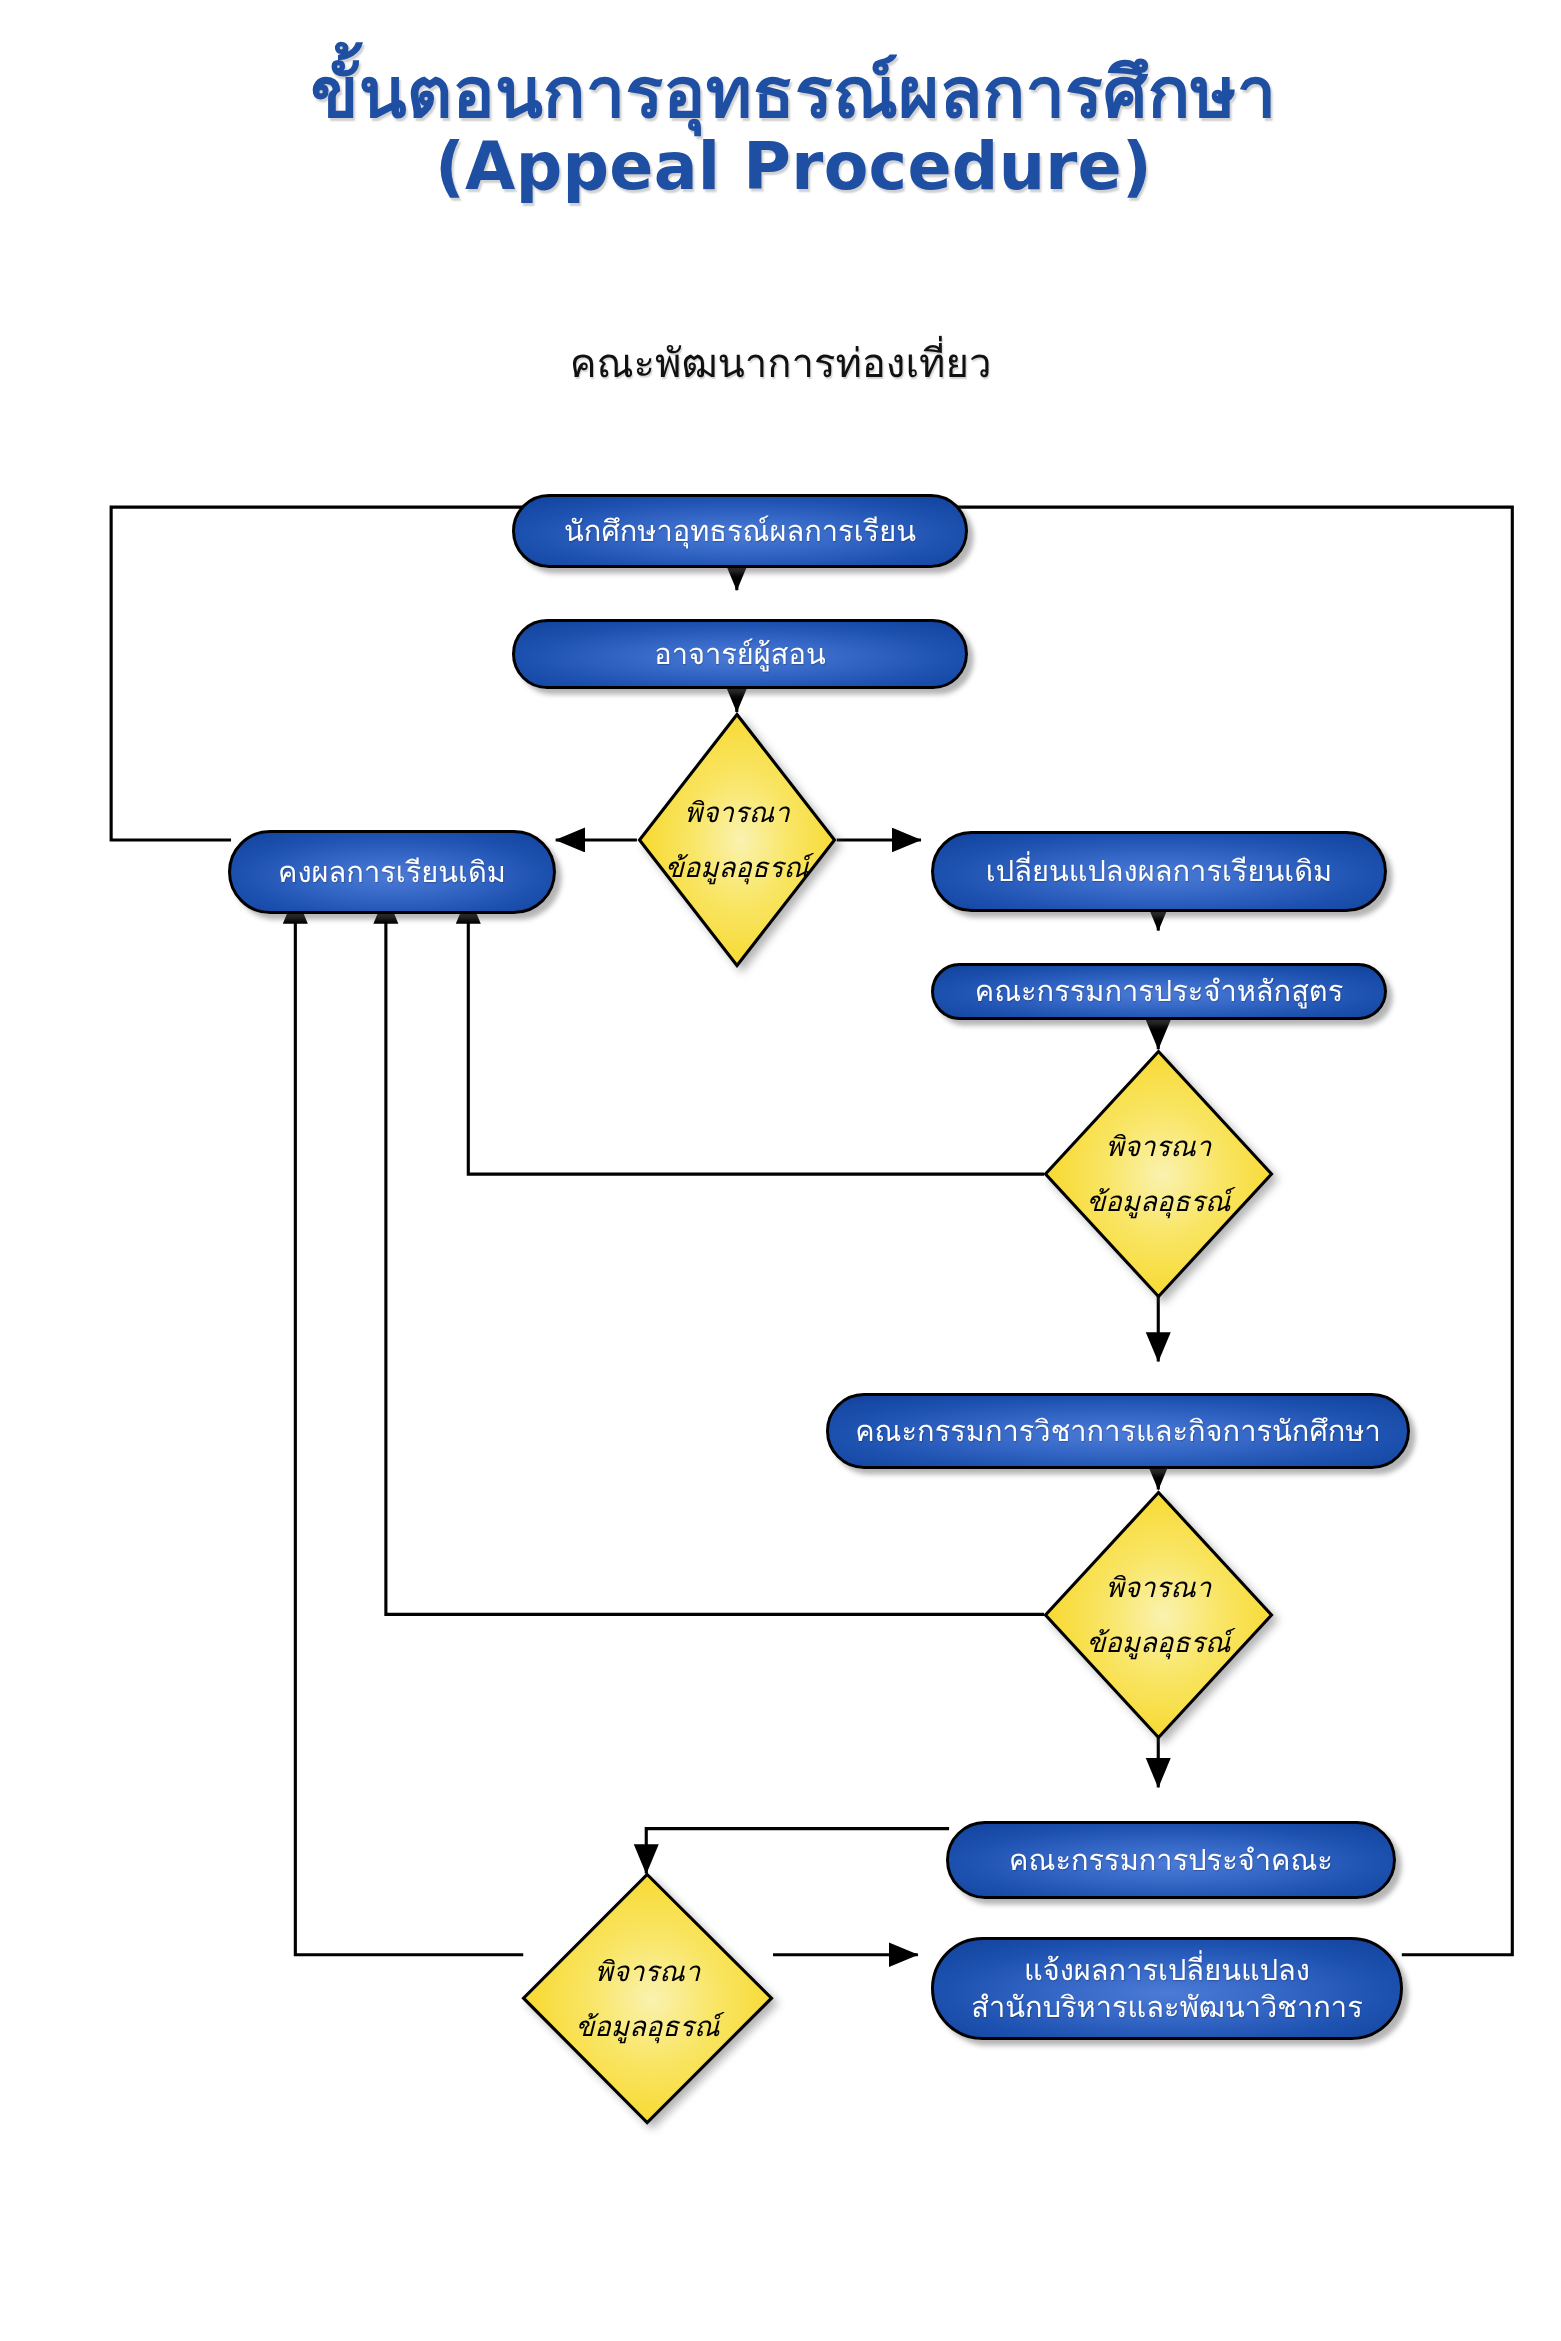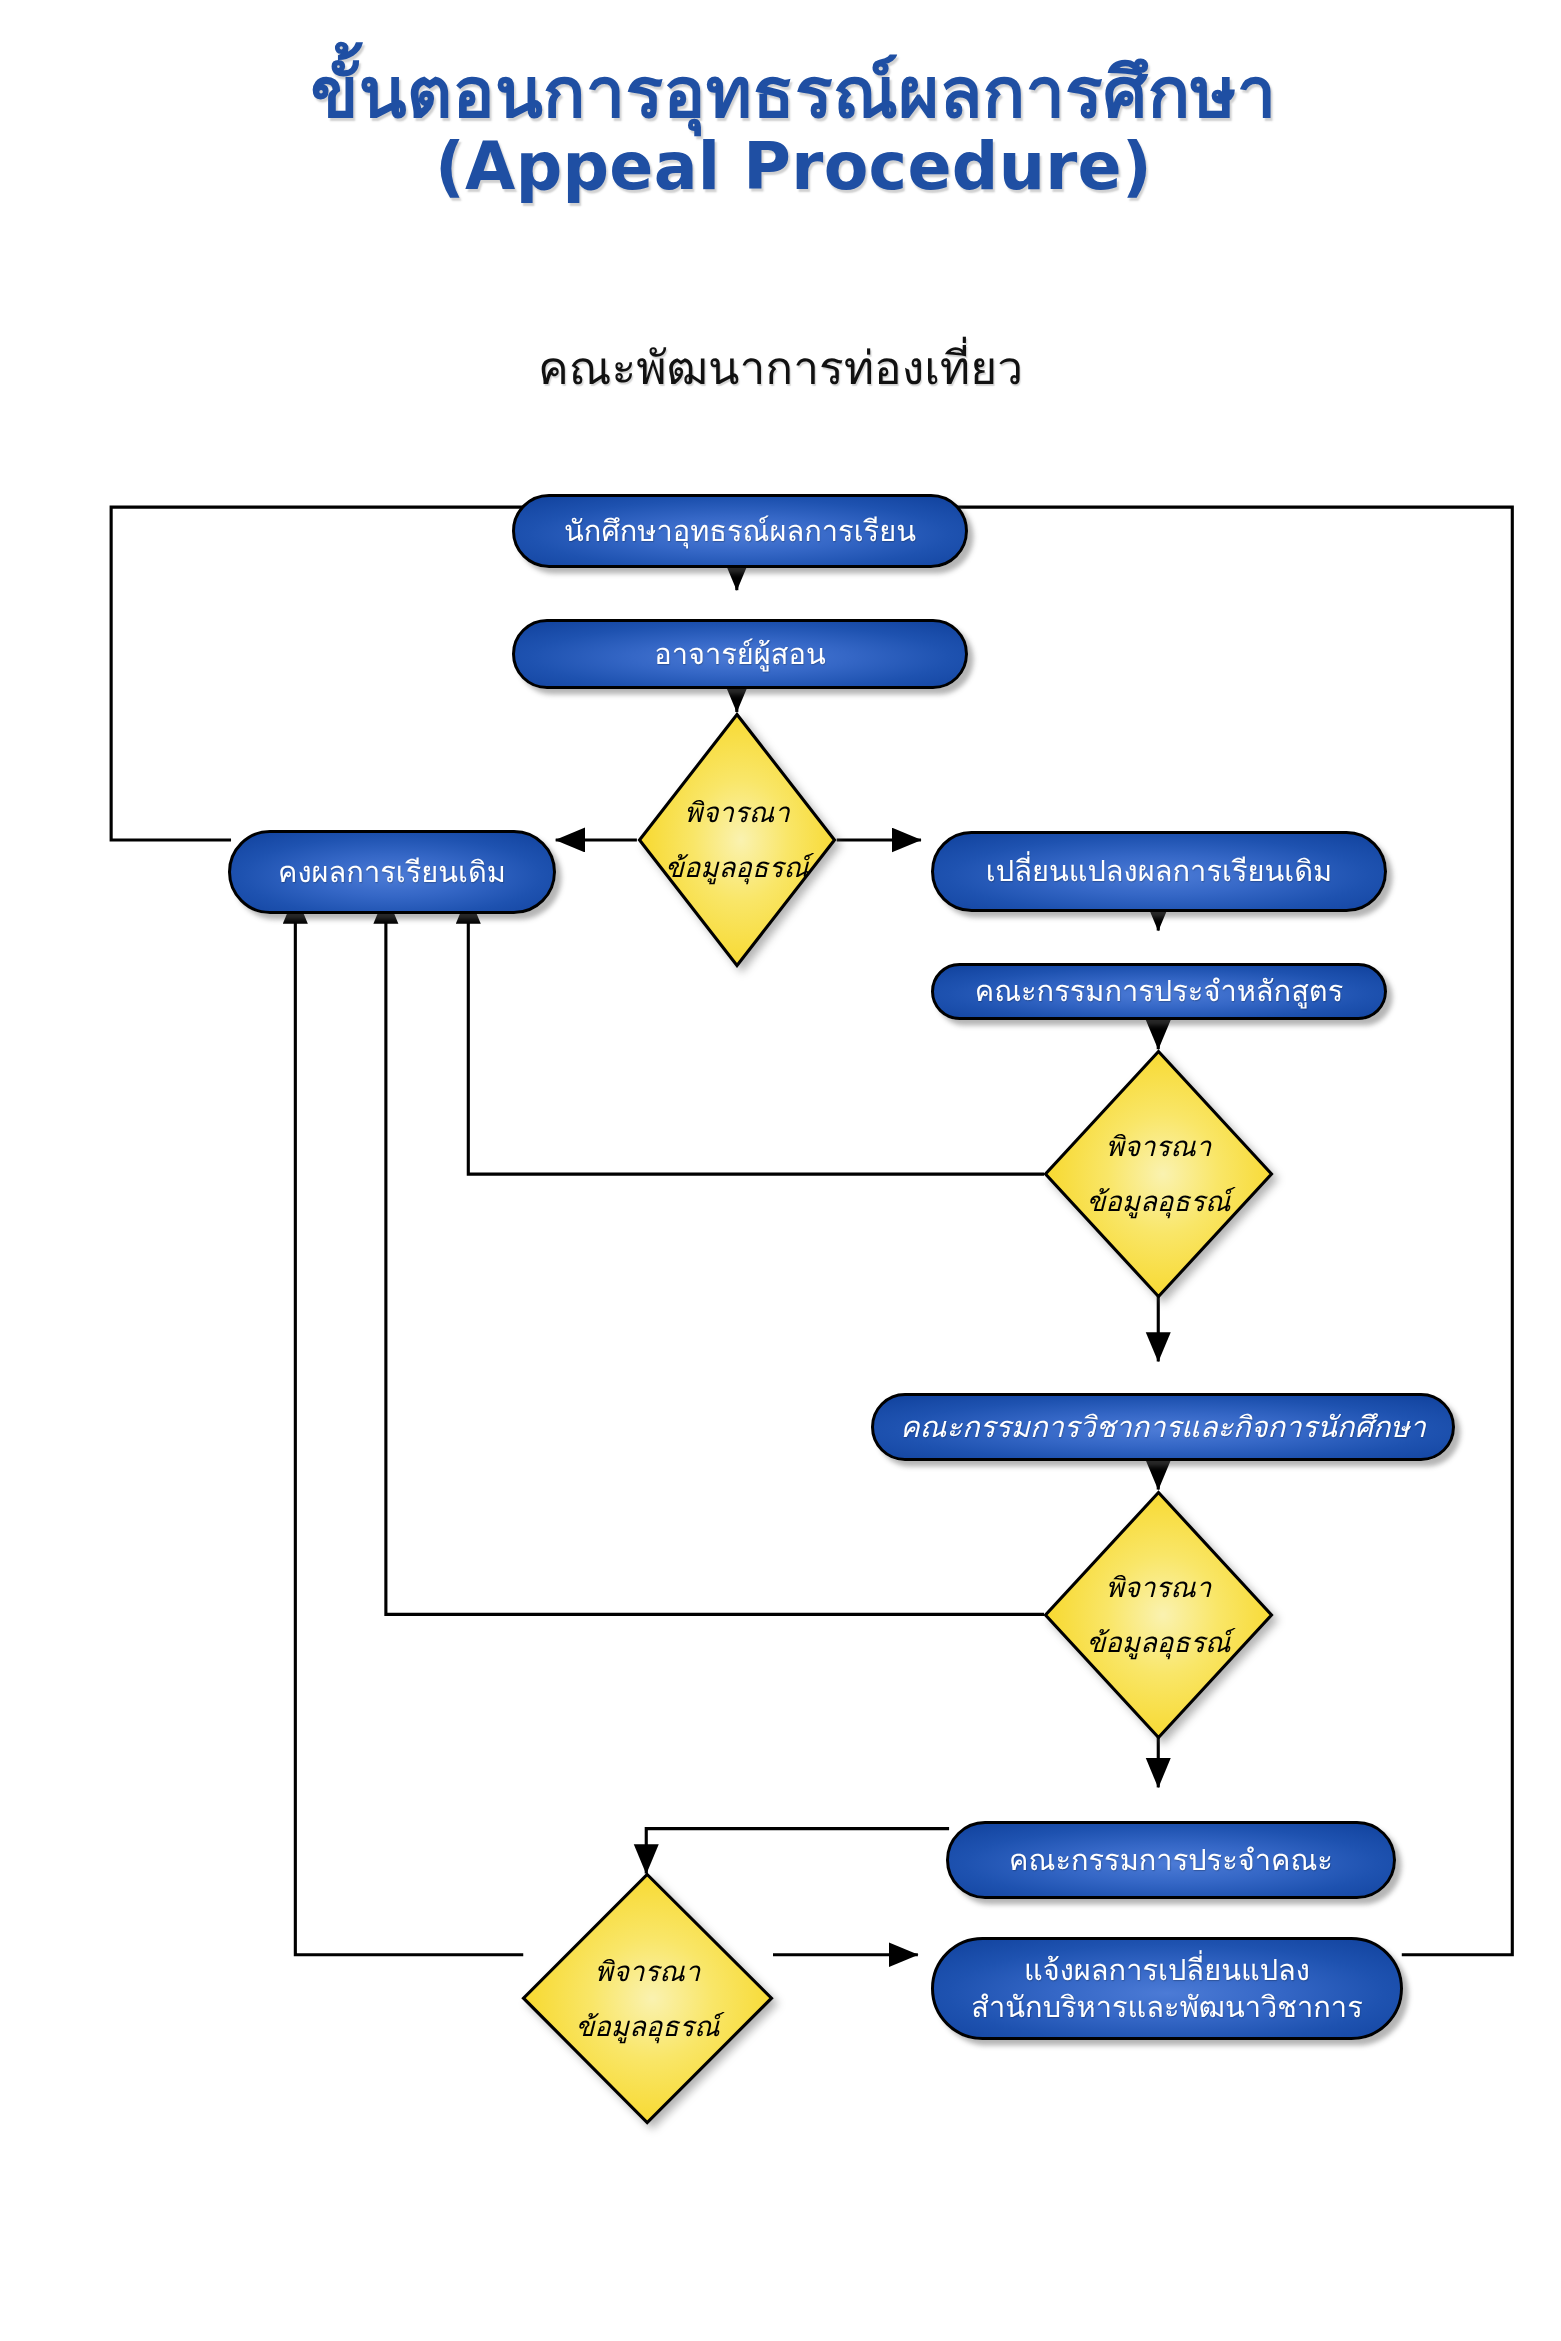--- a/index.html
+++ b/index.html
@@ -14,21 +14,21 @@
     color:#1F4FA3;
     font-weight:bold;
     letter-spacing:0.3px;
     text-shadow:1.9px 2.5px 1.9px rgba(150,150,150,.45);
     line-height:1.08;
   }
   .title-th{font-size:70px;}
   .title-en{font-size:65px;}
   .subtitle{
     position:absolute;left:0;top:331px;width:1561px;text-align:center;
-    color:#111111;font-size:46px;
+    color:#111111;font-size:40px;
     text-shadow:1.2px 1.9px 1.2px rgba(160,160,160,.45);
   }
 
   
   #wires{position:absolute;left:0;top:0;width:1561px;height:2342px;}
 
   
   .node{
     position:absolute;
     display:flex;align-items:center;justify-content:center;
@@ -152,21 +152,21 @@
   </div>
 
   <div class="diamond-wrap" style="left:1043px;top:1049px;width:231px;height:250px;">
     <svg class="diamond-shape" viewBox="0 0 370 400" preserveAspectRatio="none">
       <polygon points="185,4 366,200 185,396 4,200" fill="url(#ygrad)" stroke="#000" stroke-width="5"></polygon>
     </svg>
     <div class="diamond-label">พิจารณา
 ข้อมูลอุธรณ์</div>
   </div>
 
-  <div class="node pill" style="left:871px;top:1361px;width:584px;height:68px;font-style:italic;">
+  <div class="node pill" style="left:826px;top:1361px;width:584px;height:76px;">
     <span>คณะกรรมการวิชาการและกิจการนักศึกษา</span>
   </div>
 
   <div class="diamond-wrap" style="left:1043px;top:1490px;width:231px;height:250px;">
     <svg class="diamond-shape" viewBox="0 0 370 400" preserveAspectRatio="none">
       <polygon points="185,4 366,200 185,396 4,200" fill="url(#ygrad)" stroke="#000" stroke-width="5"></polygon>
     </svg>
     <div class="diamond-label">พิจารณา
 ข้อมูลอุธรณ์</div>
   </div>

